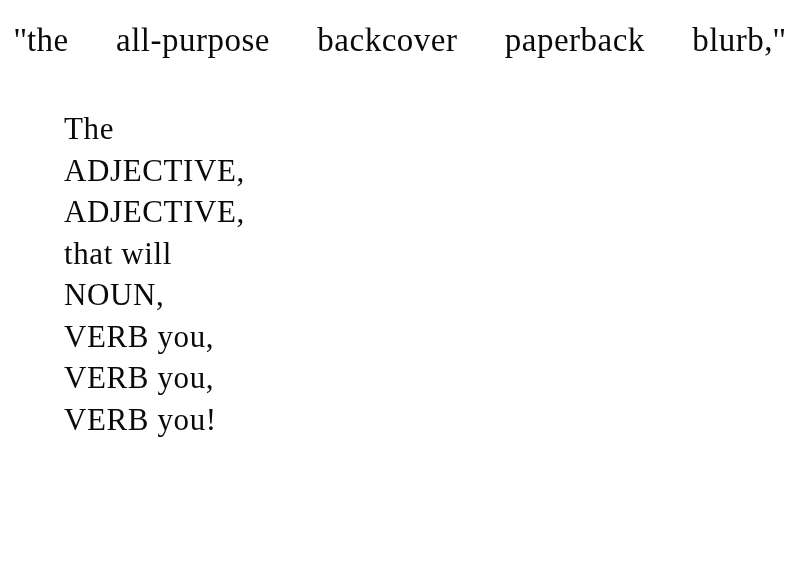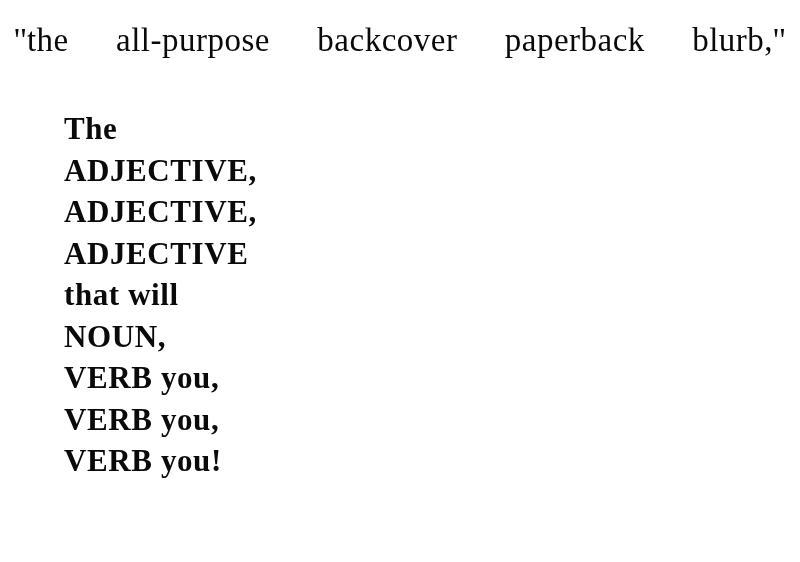--- a/index.html
+++ b/index.html
@@ -32,37 +32,36 @@
   
   .blurb-title { word-spacing: 10px; }
   .blurb-body {
     position: absolute;
     left: 64px;
     top: 108px;
   }
   .blurb-line {
     font-size: 31px;
     line-height: 41.5px;
-    font-weight: 700;
+    font-weight: 400;
     letter-spacing: 0.6px;
     white-space: pre;
   }
 </style>
 </head>
 <body>
 
 <div class="page">
 
   <div class="blurb-title">''the all-purpose backcover paperback blurb,''</div>
 
   <div class="blurb-body">
     <div class="blurb-line">The</div>
     <div class="blurb-line">ADJECTIVE,</div>
     <div class="blurb-line">ADJECTIVE,</div>
-    <div class="blurb-line">ADJECTIVE</div>
     <div class="blurb-line">that will</div>
     <div class="blurb-line">NOUN,</div>
     <div class="blurb-line">VERB you,</div>
     <div class="blurb-line">VERB you,</div>
     <div class="blurb-line">VERB you!</div>
   </div>
 
 </div>
 
 </body></html>

